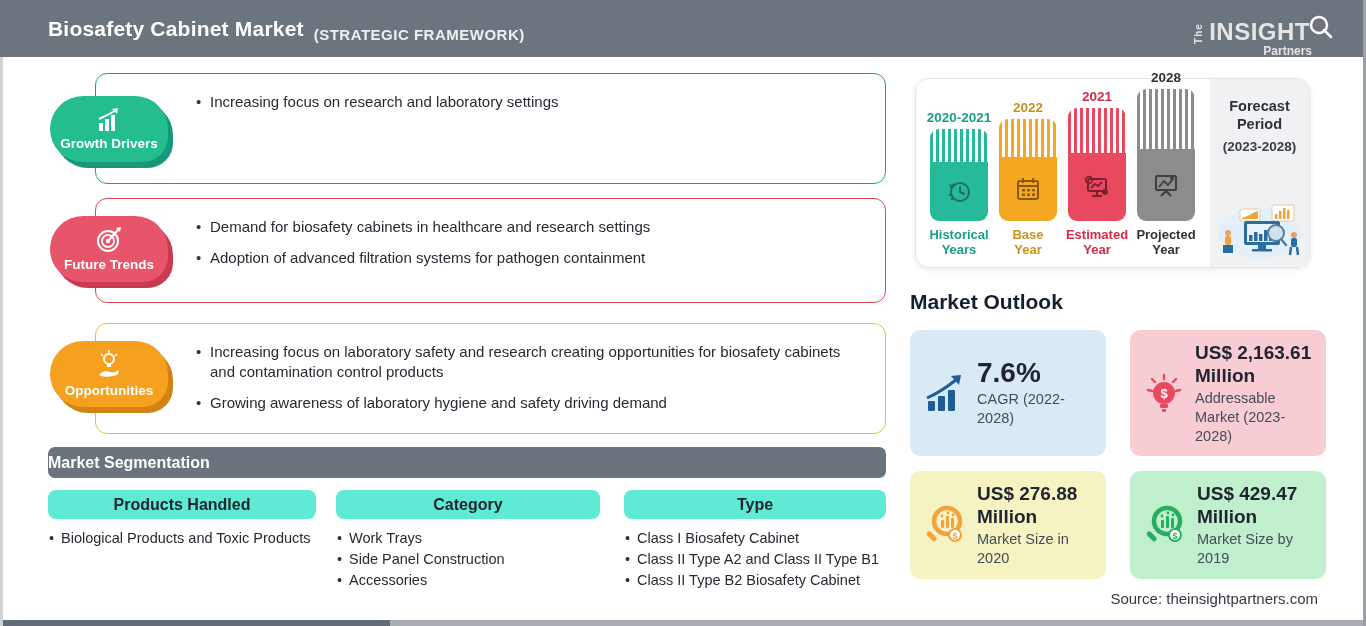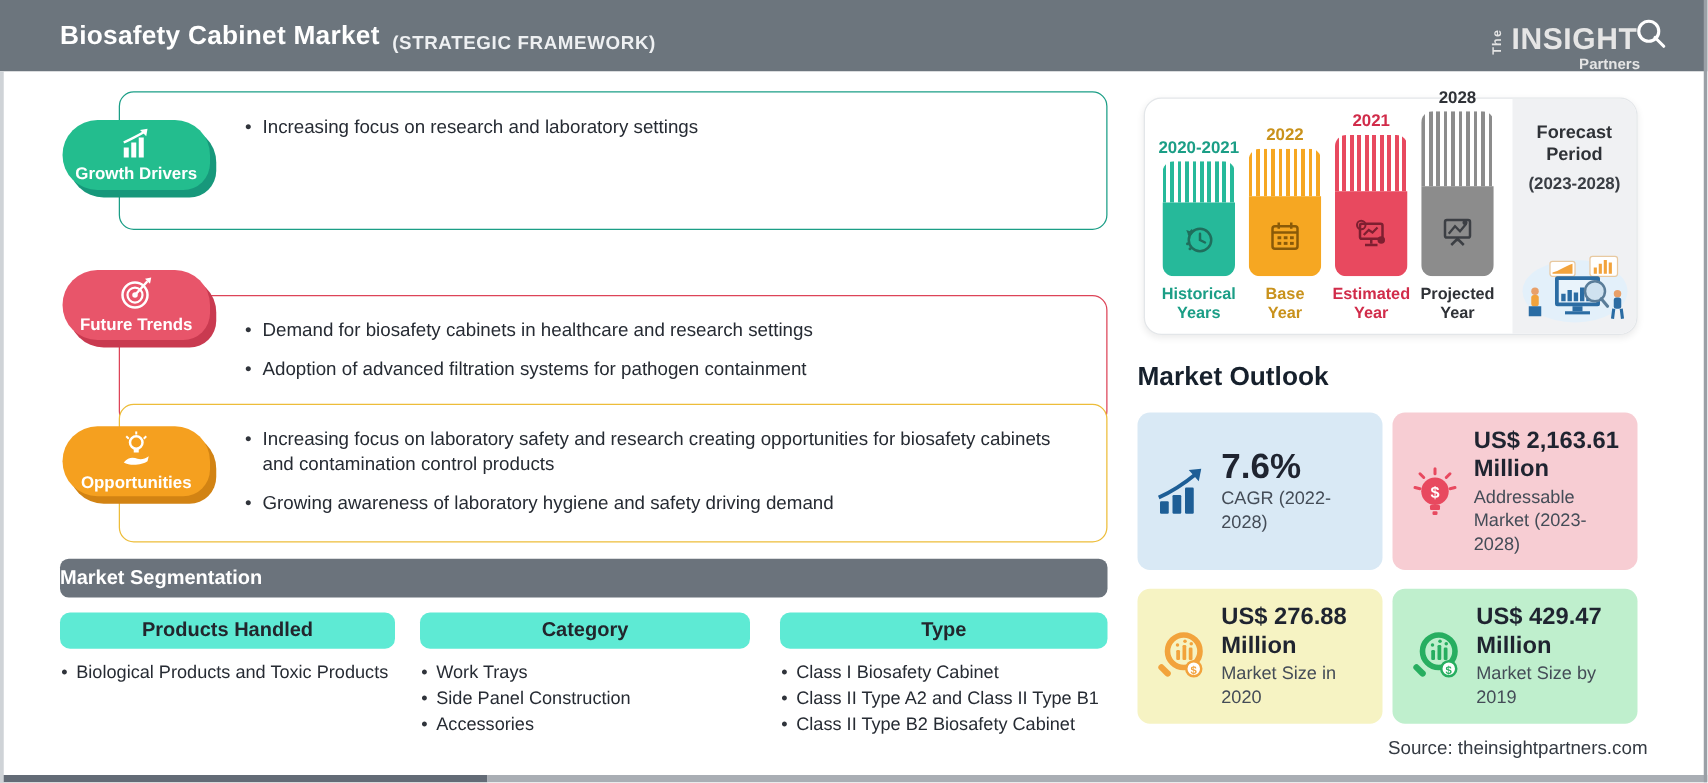--- a/index.html
+++ b/index.html
@@ -20,28 +20,28 @@
   .header-subtitle { color:#eef0f2; font-size:15px; font-weight:600; margin-left:10px; letter-spacing:.5px;margin-top:12px; }
   .logo { margin-left:auto; position:relative; display:flex; align-items:flex-start; color:#e5e5e5; padding-right:26px; }
   .logo-the { font-size:10px; font-weight:bold; transform:rotate(-90deg) translate(-2px,0); transform-origin:center; margin-top:12px; letter-spacing:1px;}
   .logo-insight { font-size:24px; font-weight:bold; letter-spacing:0.5px; line-height:1; margin-top:6px;}
   .logo-partners { position:absolute; right:24px; top:30px; font-size:12px; font-weight:bold; }
   .logo-glass { position:absolute; right:2px; top:0px; }
 
   
   .fw-box { position:absolute; left:95px; width:791px; border-radius:12px; background:#fff; }
   .fw-box.drivers { top:73px; height:111px; border:1.5px solid #1b9e86; }
-  .fw-box.trends  { top:198px; height:105px; border:1.5px solid #dd4458;margin-top:38px; }
+  .fw-box.trends  { top:198px; height:105px; border:1.5px solid #dd4458; }
   .fw-box.opps    { top:323px; height:111px; border:1.5px solid #edbd3a; }
   .fw-bullets { padding:18px 24px 10px 100px; }
   .fw-bullets li { list-style:none; position:relative; font-size:15px; line-height:20px; color:#262b33;
     padding-left:14px; margin-bottom:11px; }
   .fw-bullets li::before { content:"•"; position:absolute; left:0; top:0; color:#30343b; font-size:15px;}
 
-  .badge { position:absolute; left:50px; width:118px; height:56px; border-radius:34px 34px 26px 34px;
+  .badge { position:absolute; left:50px; width:118px; height:66px; border-radius:34px 34px 26px 34px;
     display:flex; flex-direction:column; align-items:center; justify-content:center; gap:3px;
     color:#fff; font-size:13.5px; font-weight:bold; z-index:3; }
   .badge.drivers { top:96px;  background:#23bd8e; box-shadow:5px 6px 0 #17987b; }
   .badge.trends  { top:216px; background:#e8556a; box-shadow:5px 6px 0 #c93a50; }
   .badge.opps    { top:341px; background:#f5a01f; box-shadow:5px 6px 0 #d28313; }
 
   
   .seg-bar { position:absolute; left:48px; top:447px; width:838px; height:31px; background:#6b737c;
     border-radius:7px; display:flex; align-items:center; justify-content:flex-start;
     color:#ffffff; font-size:16px; font-weight:bold; }
@@ -82,21 +82,21 @@
 
   .forecast { width:99px; margin-left:auto; background:#f0f1f3; border-radius:0 13px 13px 0;
     display:flex; flex-direction:column; align-items:center; padding-top:18px; }
   .forecast-title { font-size:14.5px; font-weight:bold; color:#2f3237; text-align:center; line-height:18px; }
   .forecast-range { font-size:13.5px; font-weight:bold; color:#3a3e44; margin-top:6px; }
   .forecast-illo { margin-top:auto; margin-bottom:8px; }
 
   
   .outlook-title { position:absolute; left:910px; top:290px; font-size:21px; font-weight:bold; color:#16202c; }
   .cards { position:absolute; left:910px; top:330px; width:408px; display:grid;
-    grid-template-columns:196px 196px; grid-template-rows:126px 108px; gap:15px 8px; }
+    grid-template-columns:196px 196px; grid-template-rows:126px 108px; gap:15px 24px; }
   .card { border-radius:10px; padding:12px 12px 12px 12px; display:flex; align-items:center; gap:9px; }
   .card.c1 { background:#d9e9f5; }
   .card.c2 { background:#f7cdd3; }
   .card.c3 { background:#f6f3c3; }
   .card.c4 { background:#bfefcd; }
   .card-text { display:flex; flex-direction:column; }
   .card-value { font-size:19px; font-weight:bold; color:#1f2430; line-height:23px; }
   .card.c1 .card-value { font-size:28px; line-height:30px; }
   .card-desc { font-size:14.5px; color:#444c57; line-height:19px; margin-top:2px; }
 

